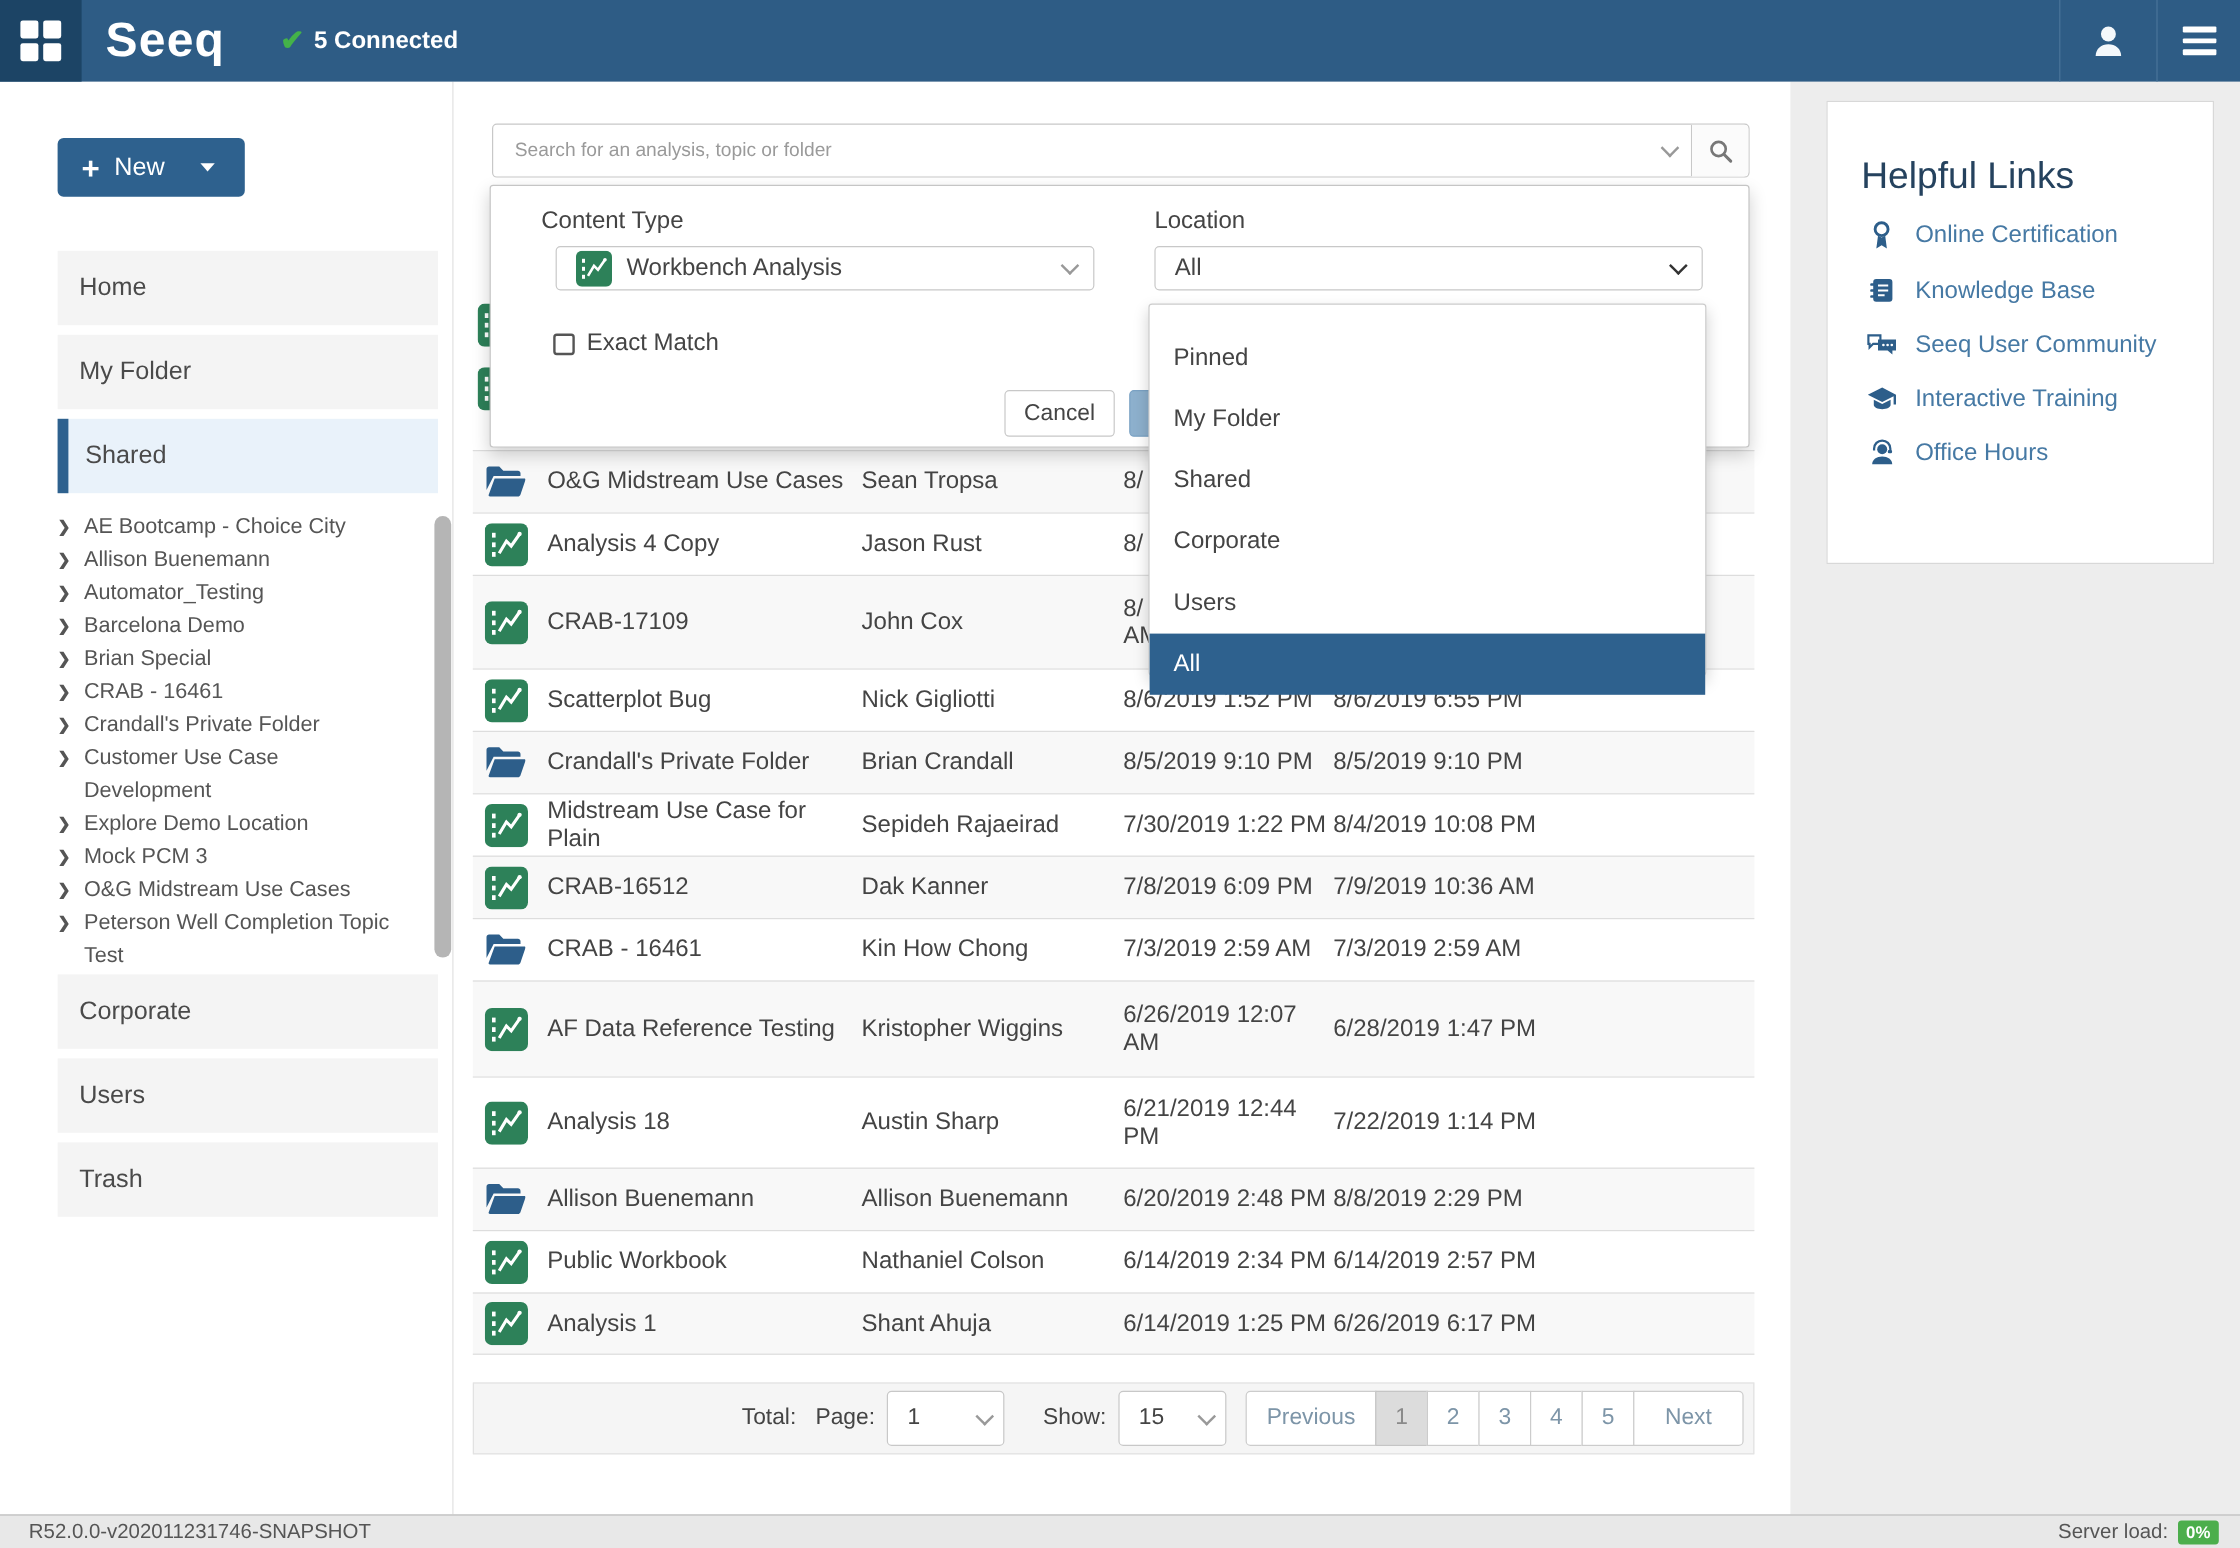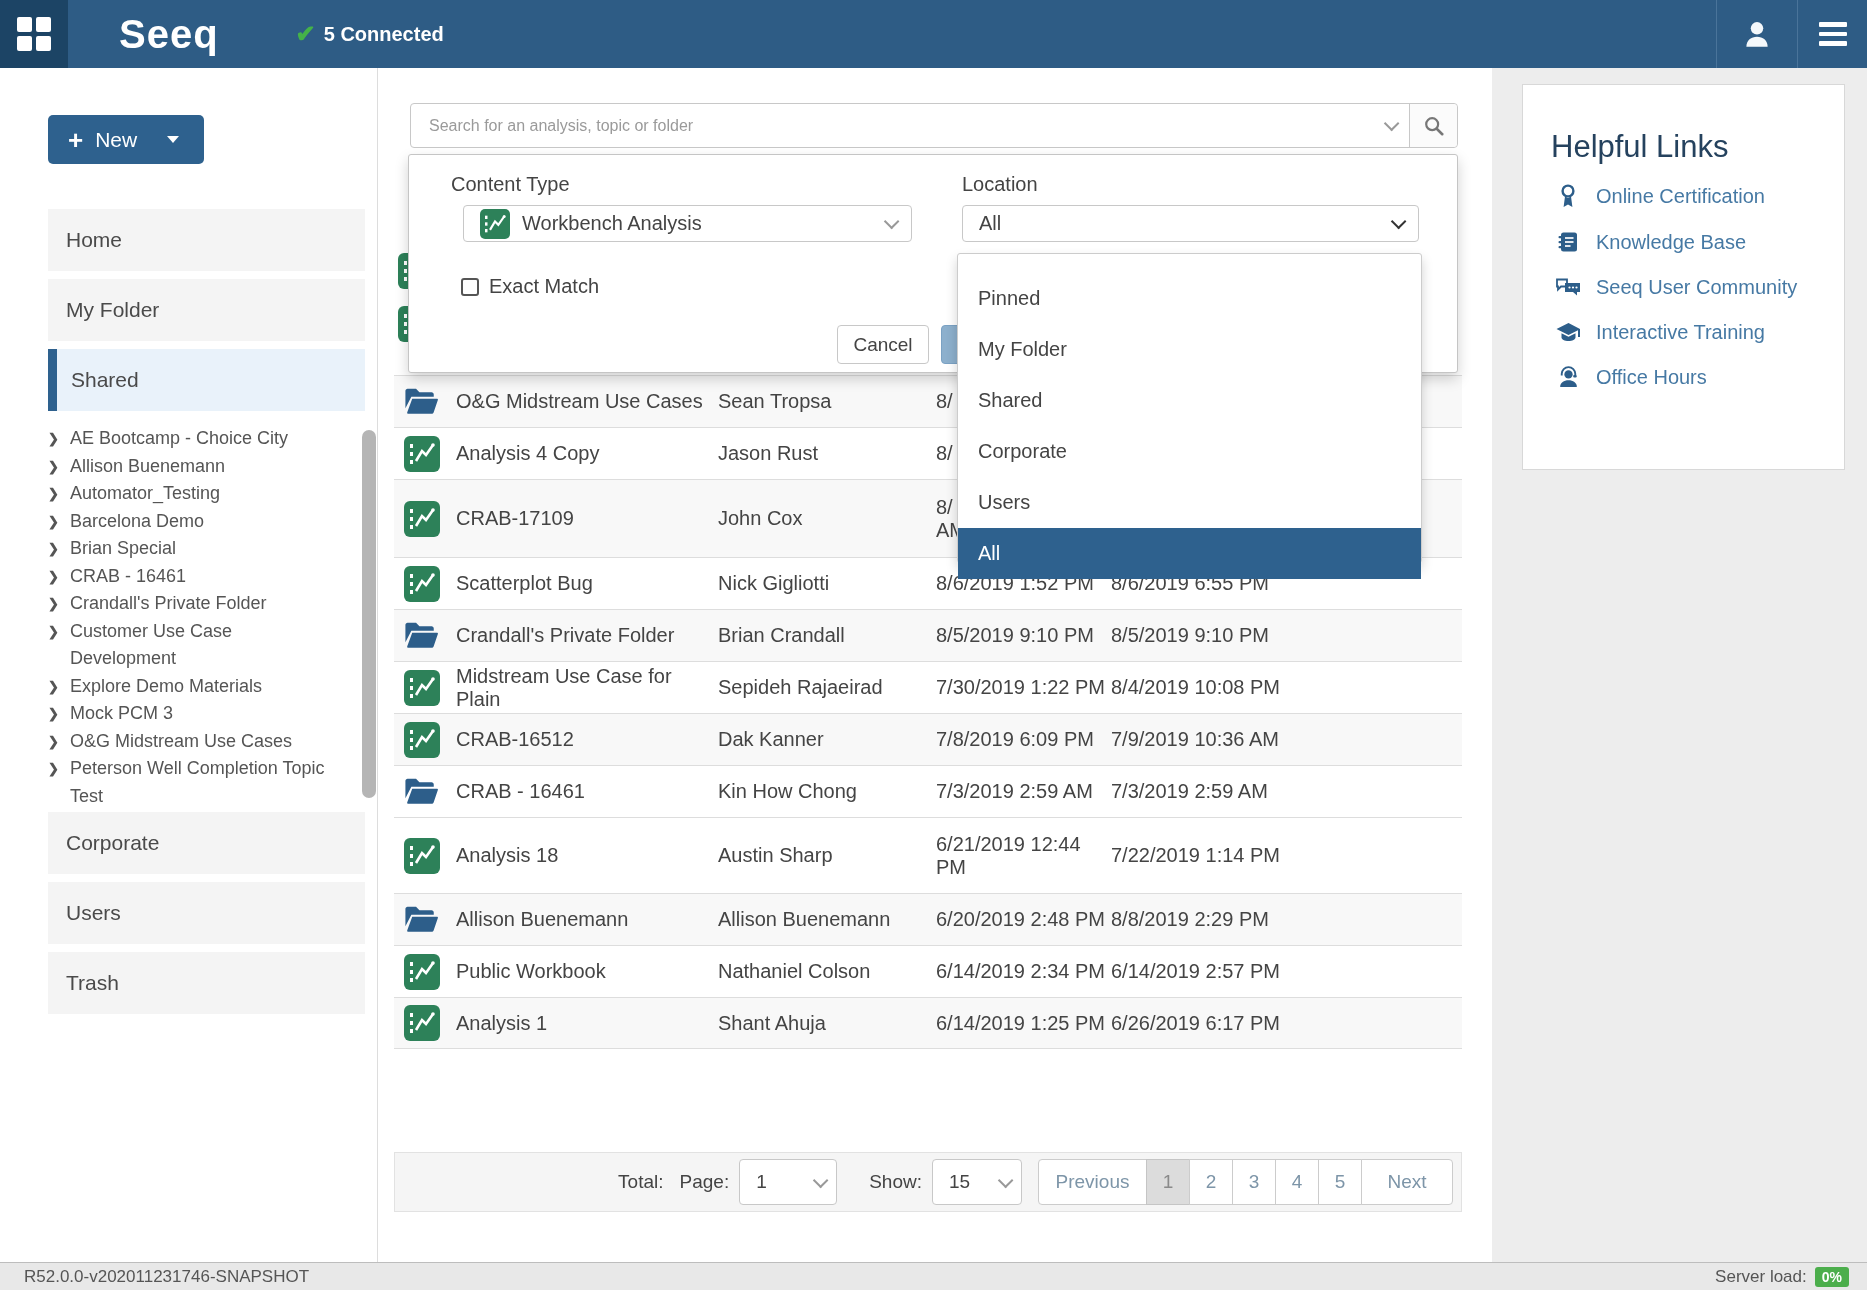--- a/index.html
+++ b/index.html
@@ -1,20 +1,20 @@
 <!DOCTYPE html>
 <html><head>
 <meta charset="utf-8">
 <style>
   * { margin:0; padding:0; box-sizing:border-box; }
   html,body { width:1867px; height:1290px; overflow:hidden; }
   body { position:relative; font-family:"Liberation Sans", sans-serif; background:#ededed; color:#444; }
 
   
-  .navbar { position:absolute; left:0; top:0; width:1867px; height:68px; background:#2e5c85; display:flex; align-items:center; z-index:50;gap:31px; }
+  .navbar { position:absolute; left:0; top:0; width:1867px; height:68px; background:#2e5c85; display:flex; align-items:center; z-index:50; }
   .waffle-btn { width:68px; height:68px; background:#1c4465; display:flex; align-items:center; justify-content:center; cursor:pointer; }
   .waffle { display:grid; grid-template-columns:15px 15px; grid-template-rows:15px 15px; gap:4px; }
   .waffle span { background:#fff; border-radius:2px; }
   .brand { color:#fff; font-size:40px; font-weight:bold; letter-spacing:1px; margin-left:20px; }
   .conn { display:flex; align-items:center; margin-left:46px; color:#fff; font-size:20px; font-weight:bold; }
   .conn .check { color:#44b249; font-size:24px; margin-right:8px; font-weight:bold; }
   .nav-right { margin-left:auto; display:flex; height:68px; }
   .nav-btn { height:68px; display:flex; align-items:center; justify-content:center; border-left:1px solid #4a749a; cursor:pointer; }
   .nav-btn.user { width:81px; }
   .nav-btn.menu { width:70px; }
@@ -193,21 +193,21 @@
       <div class="tree-item">
         <span class="chev">❯</span>
         <span class="t-lbl">Crandall's Private Folder</span>
       </div>
       <div class="tree-item">
         <span class="chev">❯</span>
         <span class="t-lbl">Customer Use Case Development</span>
       </div>
       <div class="tree-item">
         <span class="chev">❯</span>
-        <span class="t-lbl">Explore Demo Materials</span>
+        <span class="t-lbl">Explore Demo Location</span>
       </div>
       <div class="tree-item">
         <span class="chev">❯</span>
         <span class="t-lbl">Mock PCM 3</span>
       </div>
       <div class="tree-item">
         <span class="chev">❯</span>
         <span class="t-lbl">O&amp;G Midstream Use Cases</span>
       </div>
       <div class="tree-item">
@@ -403,20 +403,37 @@
         <svg width="34" height="29" viewBox="0 0 24 20">
           <path fill="#2d5e8a" d="M1 2.5C1 1.7 1.7 1 2.5 1h6l2.4 2.5h8.6c.8 0 1.5.7 1.5 1.5v1.6H5.2L1 14.8z"></path>
           <path fill="#2d5e8a" d="M5.8 8h17.4c.6 0 .9.5.7 1l-3 8.7c-.2.5-.8.9-1.4.9H3c-.6 0-.9-.5-.7-1z"></path>
         </svg>
       </div>
       <div class="c-name">CRAB - 16461</div>
       <div class="c-owner">Kin How Chong</div>
       <div class="c-date1">7/3/2019 2:59 AM</div>
       <div class="c-date2">7/3/2019 2:59 AM</div>
     </div>
+    <div class="trow odd" style="height: 80px;">
+      <div class="c-icon">
+        <svg width="36" height="36" viewBox="0 0 36 36">
+          <rect width="36" height="36" rx="6" fill="#2d8159"></rect>
+          <rect x="6" y="8" width="3" height="4" fill="#fff"></rect>
+          <rect x="6" y="16" width="3" height="4" fill="#fff"></rect>
+          <rect x="6" y="24" width="3" height="4" fill="#fff"></rect>
+          <polyline points="12,25 18,15 22,19 29,9" stroke="#fff" stroke-width="2.6" fill="none"></polyline>
+          <circle cx="29" cy="9" r="1.8" fill="#fff"></circle>
+        </svg>
+      </div>
+      <div class="c-name">AF Data Reference Testing</div>
+      <div class="c-owner">Kristopher Wiggins</div>
+      <div class="c-date1">6/26/2019 12:07
+AM</div>
+      <div class="c-date2">6/28/2019 1:47 PM</div>
+    </div>
     <div class="trow even" style="height: 76px;">
       <div class="c-icon">
         <svg width="36" height="36" viewBox="0 0 36 36">
           <rect width="36" height="36" rx="6" fill="#2d8159"></rect>
           <rect x="6" y="8" width="3" height="4" fill="#fff"></rect>
           <rect x="6" y="16" width="3" height="4" fill="#fff"></rect>
           <rect x="6" y="24" width="3" height="4" fill="#fff"></rect>
           <polyline points="12,25 18,15 22,19 29,9" stroke="#fff" stroke-width="2.6" fill="none"></polyline>
           <circle cx="29" cy="9" r="1.8" fill="#fff"></circle>
         </svg>

